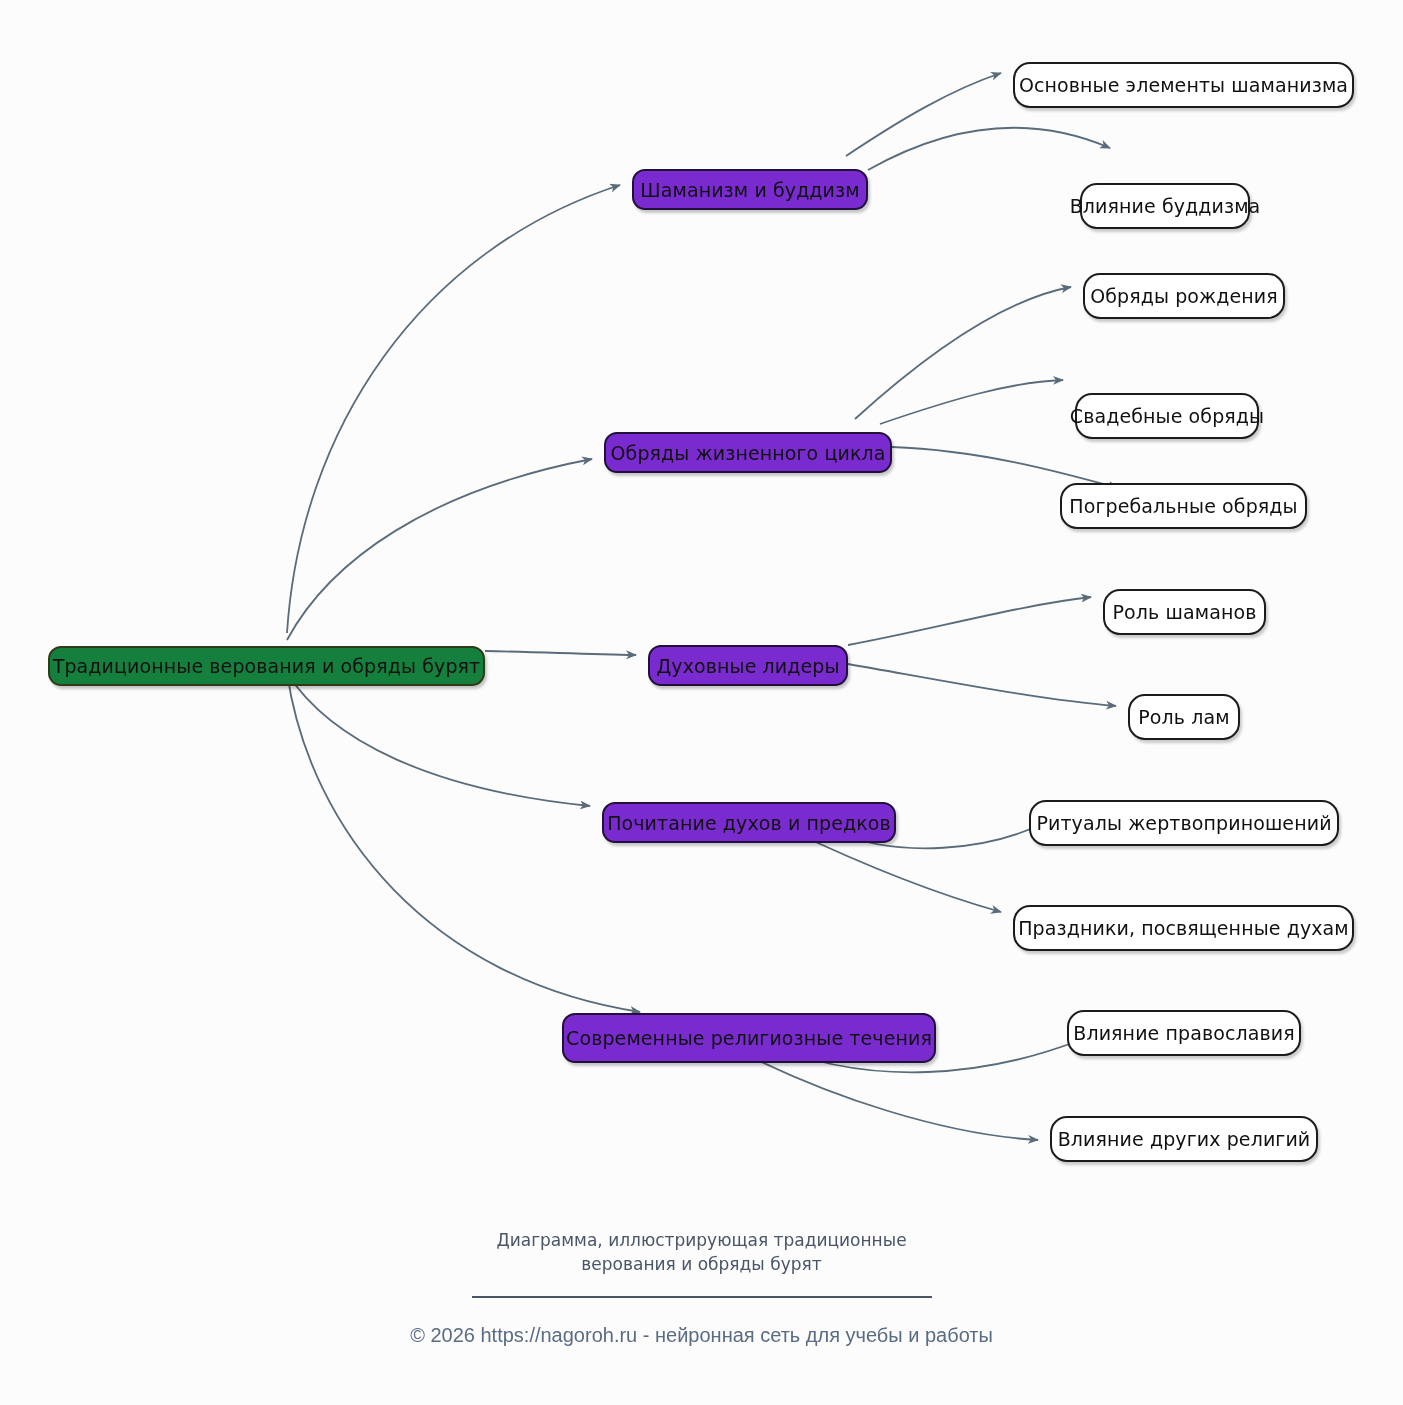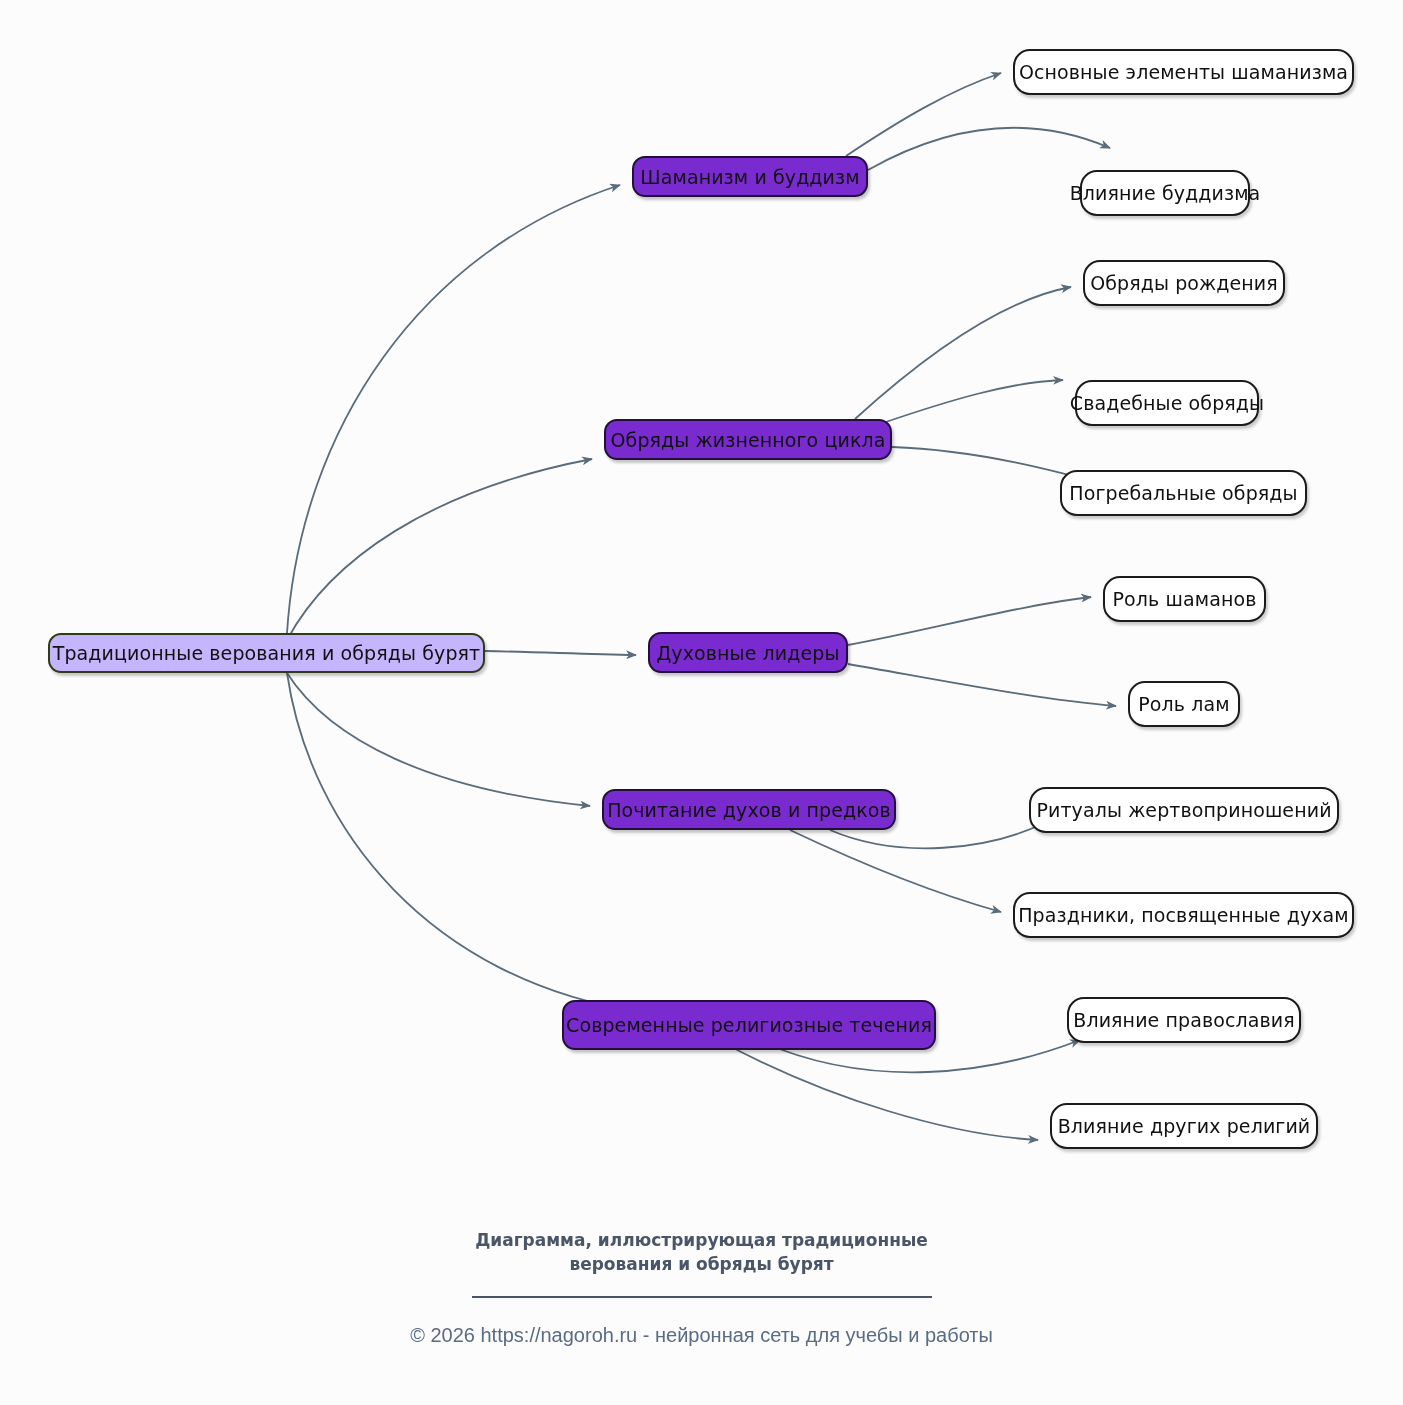--- a/index.html
+++ b/index.html
@@ -29,23 +29,24 @@
     display: flex;
     align-items: center;
     justify-content: center;
     white-space: nowrap;
     border-radius: 14px;
     font-size: 19px;
     letter-spacing: 0.1px;
     color: #111111;
     padding: 0 16px;
     z-index: 3;
+    margin-top: 13px;
   }
   .node.root {
-    background: #c4b5fd;
+    background: #15803d;
     border: 2px solid #2f3a16;
     border-radius: 13px;
     box-shadow: 2px 3px 3px rgba(0,0,0,0.22);
     font-size: 19px;
   }
   .node.branch {
     background: #7a2bd0;
     border: 2px solid #23103a;
     border-radius: 13px;
     box-shadow: 2px 3px 3px rgba(0,0,0,0.22);
@@ -61,21 +62,21 @@
   }
   #footer {
     position: absolute;
     left: 0;
     width: 1403px;
     top: 1228px;
     text-align: center;
   }
   #footer-title {
     font-family: "DejaVu Sans", sans-serif;
-    font-weight: bold;
+    font-weight: normal;
     font-size: 17px;
     color: #4a5568;
     line-height: 1.42;
     white-space: pre-line;
   }
   #footer-rule {
     width: 460px;
     height: 0;
     margin: 20px auto 0 auto;
     border-top: 2px solid #4a5568;

